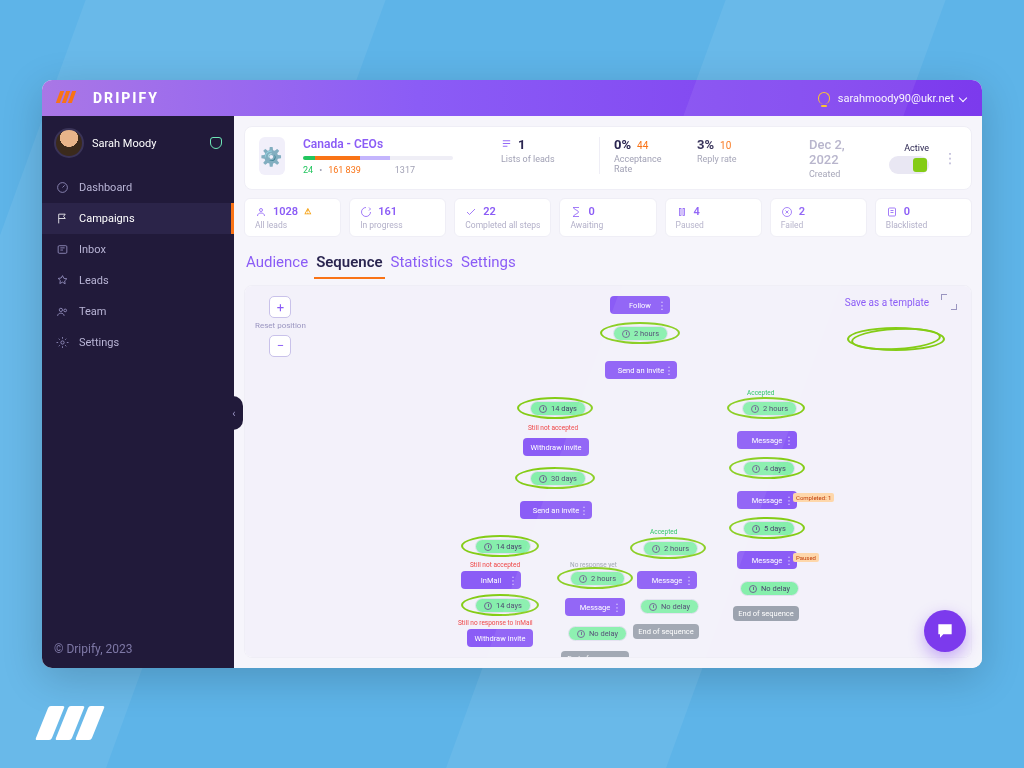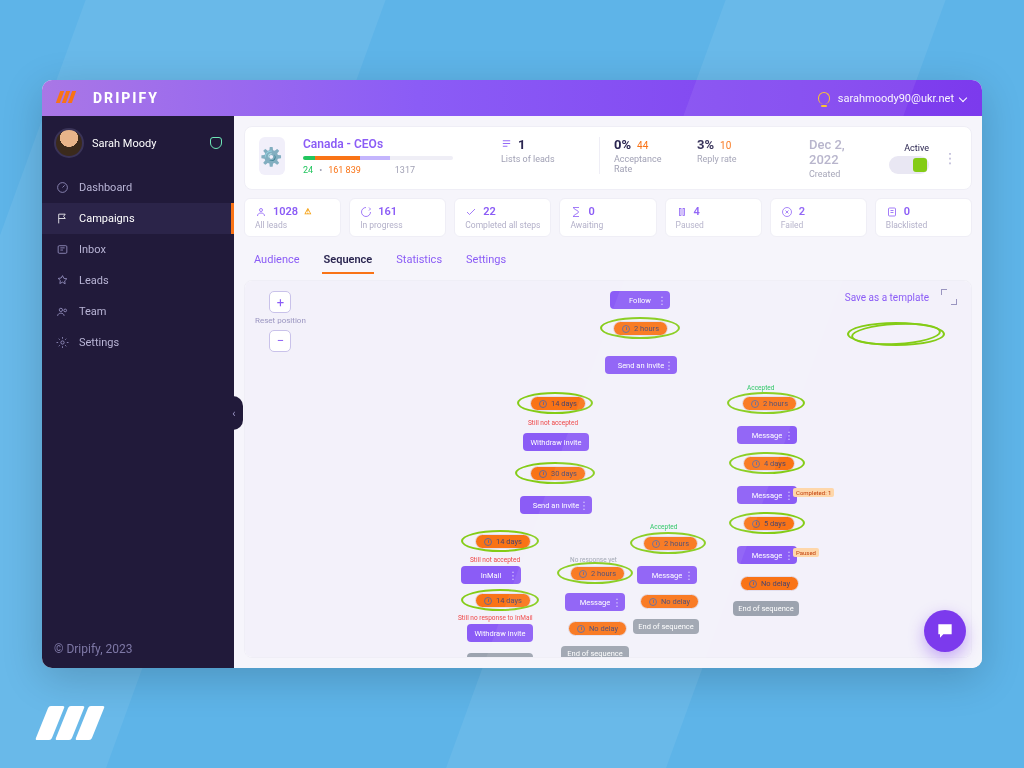--- a/index.html
+++ b/index.html
@@ -64,21 +64,21 @@
   .stat.sep{border-left:1px solid #efeef6;padding-left:14px;}
   .right-cluster{margin-left:auto;display:flex;align-items:center;gap:14px;}
   .toggle{width:40px;height:18px;background:#e9e7f3;border-radius:10px;position:relative;}
   .toggle::after{content:"";position:absolute;right:2px;top:2px;width:14px;height:14px;border-radius:3px;background:#84cc16;}
   .dots{color:#b5b1d3;font-size:14px;cursor:pointer;}
   .chips{display:flex;gap:8px;margin:8px 10px 0;}
   .chip{flex:1;background:#fff;border:1px solid #efeef6;border-radius:6px;padding:6px 10px;}
   .chip .row1{display:flex;align-items:center;gap:6px;color:#8b5cf6;font-size:11px;font-weight:600;}
   .chip .row2{color:#b3b0c9;font-size:8.5px;margin-top:2px;}
   .chip svg{width:12px;height:12px;stroke:#8b5cf6;fill:none;stroke-width:1.6;}
-  .tabs{display:flex;gap:20px;margin:10px 18px 0;font-size:11px;}
+  .tabs{display:flex;gap:4px;margin:10px 10px 0;font-size:15px;}
   .tab{color:#8b5cf6;padding:6px 2px;cursor:pointer;}
   .tab.active{color:#2a2550;font-weight:600;border-bottom:2px solid #f97316;}
   .canvas-wrap{flex:1;margin:6px 10px 10px;background:#fff;border:1px solid #efeef6;border-radius:8px;position:relative;overflow:hidden;}
   .canvas{position:absolute;inset:0;background:#f3f1fa;}
   .tools{position:absolute;left:10px;top:10px;display:flex;flex-direction:column;align-items:center;gap:4px;}
   .sqbtn{width:22px;height:22px;border:1px solid #c9c2ea;border-radius:5px;display:flex;align-items:center;justify-content:center;color:#8b5cf6;font-size:13px;background:#fff;cursor:pointer;}
   .tools .lab{font-size:8px;color:#9a95c0;text-align:center;line-height:1.1;}
   .topright{position:absolute;right:14px;top:8px;display:flex;align-items:center;gap:12px;}
   .save{color:#8b5cf6;font-size:10px;cursor:pointer;}
   .expand{width:16px;height:16px;position:relative;cursor:pointer;}
@@ -86,21 +86,21 @@
   .expand::before{left:0;top:0;border-right:none;border-bottom:none;}
   .expand::after{right:0;bottom:0;border-left:none;border-top:none;}
   .scribble{position:absolute;right:30px;top:42px;width:90px;height:22px;border:2.5px solid #84cc16;border-radius:50%;transform:rotate(-3deg);}
   .scribble::after{content:"";position:absolute;inset:-3px -6px;border:2.5px solid #84cc16;border-radius:50%;transform:rotate(3deg);}
   
   .flow{position:absolute;inset:0;}
   .node,.pill{position:absolute;font-size:7.5px;border-radius:4px;display:flex;align-items:center;justify-content:center;gap:4px;padding:3px 8px;white-space:nowrap;}
   .node.purple{background:#8b5cf6;color:#fff;min-width:60px;height:18px;}
   .node.purple .dmenu{position:absolute;right:3px;color:rgba(255,255,255,.7);font-size:10px;}
   .node.grey{background:#9ca3af;color:#fff;}
-  .pill{background:#f97316;border:1px solid #e3e0f0;color:#4a466e;height:15px;border-radius:8px;}
+  .pill{background:#86efac;border:1px solid #e3e0f0;color:#4a466e;height:15px;border-radius:8px;}
   .pill .clk{width:8px;height:8px;border:1px solid #6b6890;border-radius:50%;position:relative;}
   .pill .clk::after{content:"";position:absolute;left:3px;top:1px;width:1px;height:3px;background:#6b6890;}
   .ring{position:absolute;border:2px solid #84cc16;border-radius:50%;pointer-events:none;}
   .tinylabel{position:absolute;font-size:6.5px;color:#b5b1d3;}
   .tinylabel.red{color:#ef4444;}
   .tinylabel.green{color:#22c55e;}
   .flow-lines{position:absolute;inset:0;}
   .flow-lines line, .flow-lines path{stroke:#d9d4ee;stroke-width:1;}
   .tag{position:absolute;font-size:6px;background:#fed7aa;color:#c2410c;padding:1px 3px;border-radius:2px;}
   

